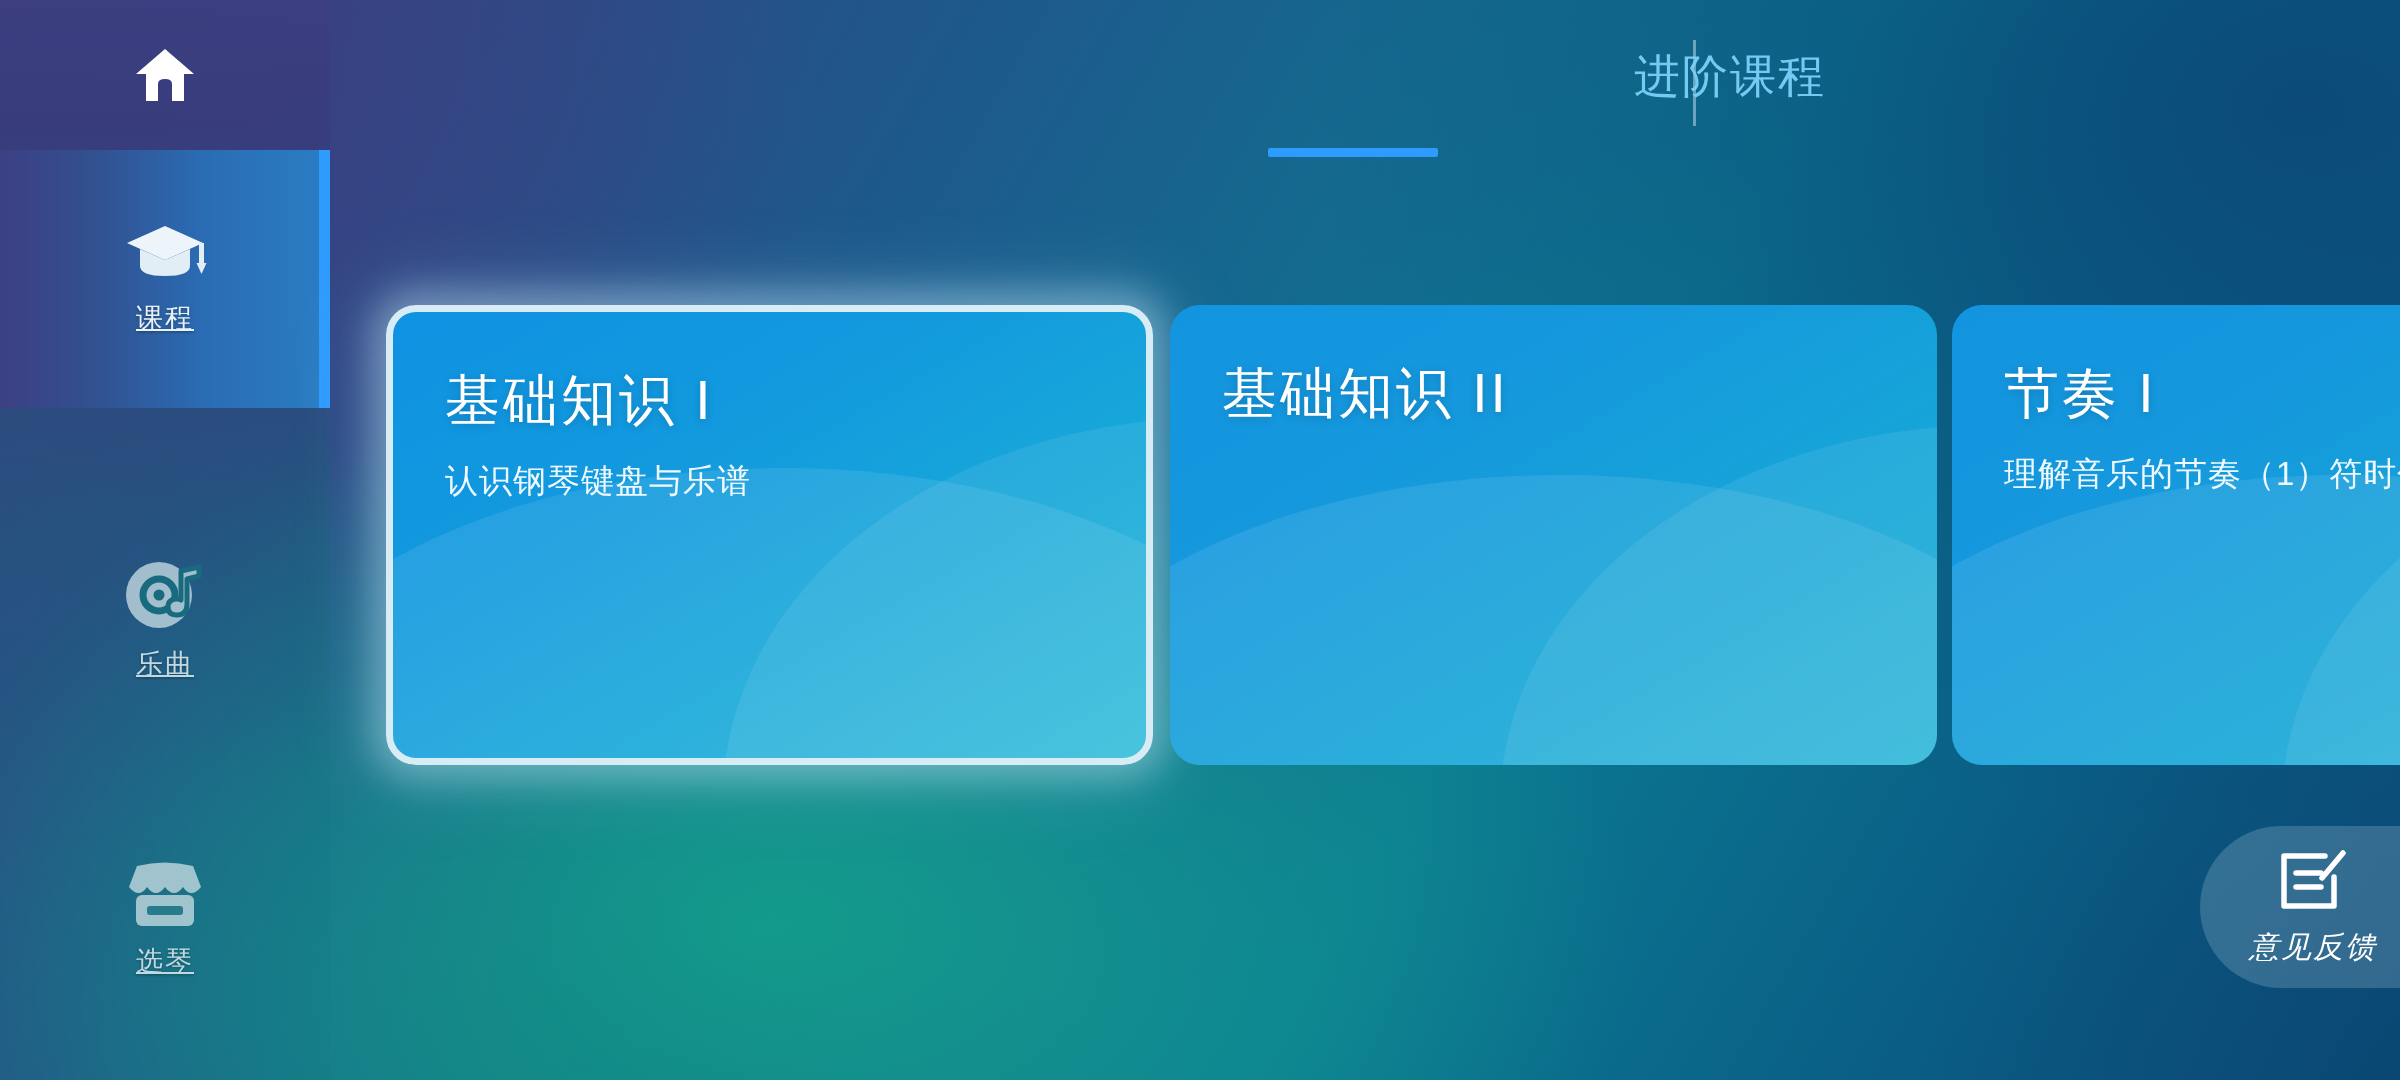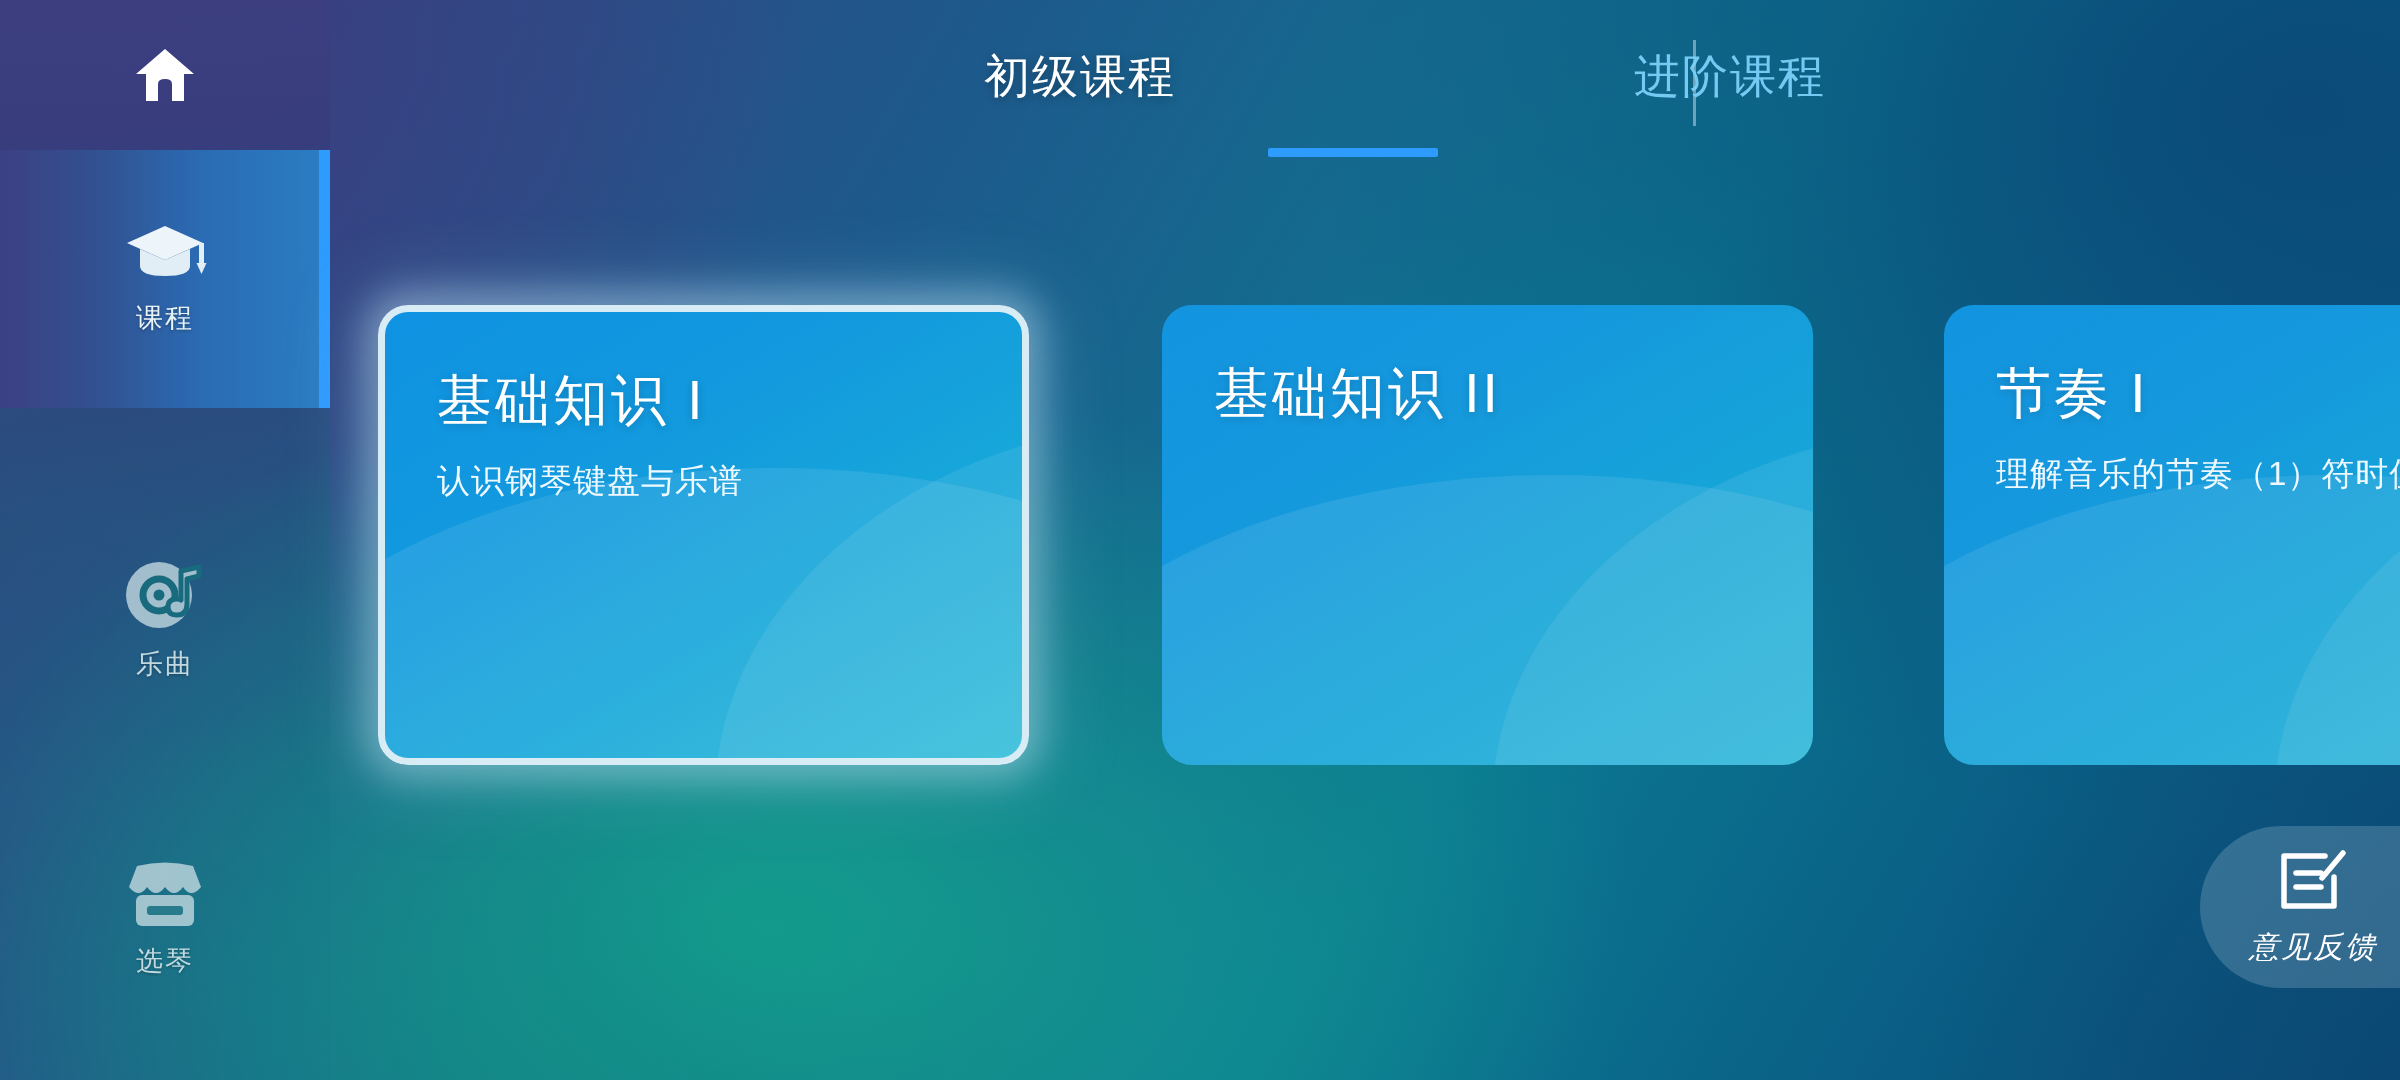--- a/index.html
+++ b/index.html
@@ -39,20 +39,21 @@
   }
   .nav-item{
     position:absolute;left:0;width:330px;
     display:flex;flex-direction:column;align-items:center;justify-content:center;
     box-sizing:border-box;
   }
   .nav-item .ico{display:block;line-height:0;}
   .nav-label{
     margin-top:14px;font-size:27px;color:#e8f3f8;letter-spacing:2px;
     text-shadow:0 1px 3px rgba(0,0,0,.35);
+    text-decoration:underline;
   }
   .nav-item.dim .ico svg{opacity:.78;}
   .nav-item.dim .nav-label{color:#cfe3e8;opacity:.92;}
 
   #nav-home{top:0;height:150px;}
   #nav-course{
     top:150px;height:258px;
     background:linear-gradient(90deg,#3c4084 0%, #32508f 28%, #2a6cb4 62%, #2a7ec4 100%);
   }
   #nav-course .accent{
@@ -80,24 +81,25 @@
     background:#2e9bff;border-radius:2px;
   }
   .tab-divider{
     position:absolute;left:1363px;top:40px;width:3px;height:86px;
     background:rgba(190,215,230,.55);
   }
 
   
   .cards{position:absolute;left:0;top:0;width:2400px;height:1080px;}
   .card{
-    position:absolute;top:305px;width:651px;height:460px;
+    position:absolute;top:305px;width:767px;height:460px;
     border-radius:30px;overflow:hidden;
     background:linear-gradient(150deg,#1394e0 0%, #1598dd 30%, #16a5d8 62%, #20b2d6 100%);
     box-sizing:border-box;
+    margin-left:8px;
   }
   .card .wave1,.card .wave2{
     position:absolute;border-radius:50%;pointer-events:none;
   }
   .card .wave1{
     left:-160px;bottom:-330px;width:1100px;height:620px;
     background:rgba(255,255,255,.09);
   }
   .card .wave2{
     left:330px;bottom:-420px;width:980px;height:760px;
@@ -187,21 +189,20 @@
           <rect x="11" y="34" width="58" height="31" rx="6" fill="#c6dce3"></rect>
           <rect x="22" y="45" width="36" height="9" rx="3" fill="#2b7f8c"></rect>
         </svg>
       </span>
       <span class="nav-label">选琴</span>
     </div>
 
   </nav>
 
   <div class="tabs">
-    <div class="tab active" id="tab-0">初级课程</div>
     <div class="tab-underline"></div>
     <div class="tab-divider"></div>
     <div class="tab inactive" id="tab-1">进阶课程</div>
   </div>
 
   <div class="cards">
 
     <div class="card" id="card-0">
       <span class="wave1"></span>
       <span class="wave2"></span>

